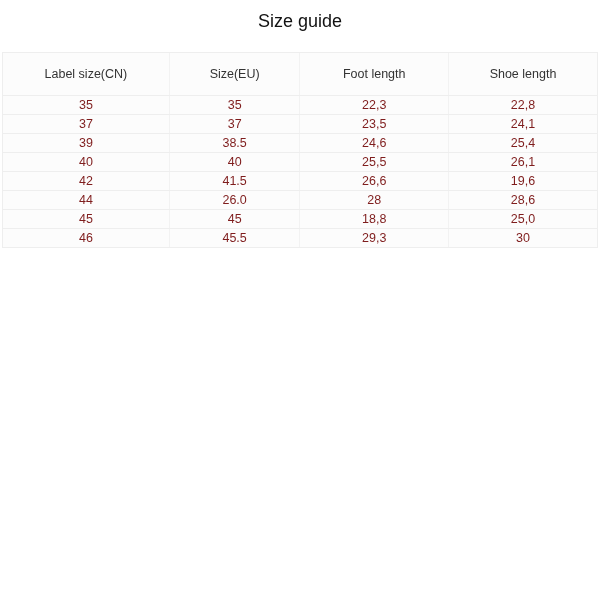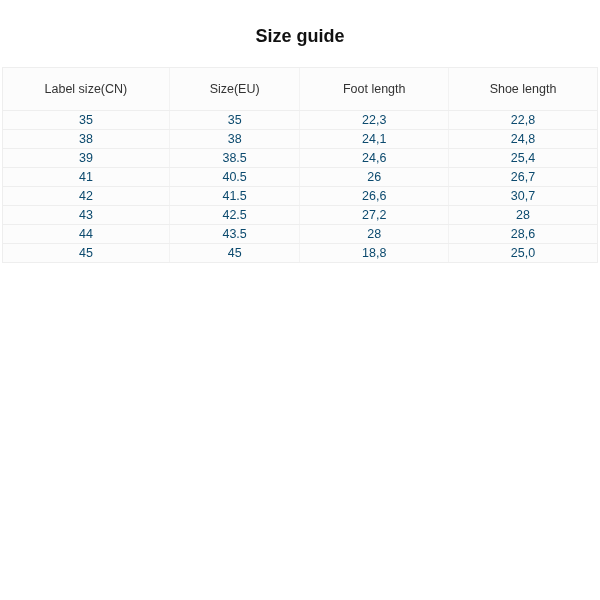--- a/index.html
+++ b/index.html
@@ -5,40 +5,39 @@
     * { box-sizing: border-box; margin: 0; padding: 0; }
     body {
       width: 600px;
       height: 600px;
       background: #ffffff;
       font-family: Arial, Helvetica, sans-serif;
       color: #333;
     }
     .title {
       text-align: center;
-      font-weight: 700;
+      font-weight: 400;
       font-size: 18px;
       padding: 11px 0 20px 0;
       color: #111;
-      margin-top: 15px;
     }
     .table-wrap {
       margin: 0 2px;
       background: #fcfcfc;
       border: 1px solid #eeeeee;
     }
     table {
       width: 100%;
       border-collapse: collapse;
       table-layout: fixed;
     }
     th, td {
       text-align: center;
       font-size: 12.5px;
-      color: #0c4a6e;
+      color: #7f1d1d;
       padding: 2px 4px;
       border-bottom: 1px solid #eeeeee;
       border-right: 1px solid #f2f2f2;
       font-weight: 400;
     }
     th {
       color: #333;
       background: #fcfcfc;
       font-weight: 400;
       padding: 14px 4px;
@@ -72,56 +71,56 @@
       </tr>
     </thead>
     <tbody id="tbody">
         <tr>
           <td>35</td>
           <td>35</td>
           <td>22,3</td>
           <td>22,8</td>
         </tr>
         <tr>
-          <td>38</td>
-          <td>38</td>
+          <td>37</td>
+          <td>37</td>
+          <td>23,5</td>
           <td>24,1</td>
-          <td>24,8</td>
         </tr>
         <tr>
           <td>39</td>
           <td>38.5</td>
           <td>24,6</td>
           <td>25,4</td>
         </tr>
         <tr>
-          <td>41</td>
-          <td>40.5</td>
-          <td>26</td>
-          <td>26,7</td>
+          <td>40</td>
+          <td>40</td>
+          <td>25,5</td>
+          <td>26,1</td>
         </tr>
         <tr>
           <td>42</td>
           <td>41.5</td>
           <td>26,6</td>
-          <td>30,7</td>
-        </tr>
-        <tr>
-          <td>43</td>
-          <td>42.5</td>
-          <td>27,2</td>
-          <td>28</td>
+          <td>19,6</td>
         </tr>
         <tr>
           <td>44</td>
-          <td>43.5</td>
+          <td>26.0</td>
           <td>28</td>
           <td>28,6</td>
         </tr>
         <tr>
           <td>45</td>
           <td>45</td>
           <td>18,8</td>
           <td>25,0</td>
         </tr>
+        <tr>
+          <td>46</td>
+          <td>45.5</td>
+          <td>29,3</td>
+          <td>30</td>
+        </tr>
       </tbody>
   </table>
 </div>
 
 </body></html>

